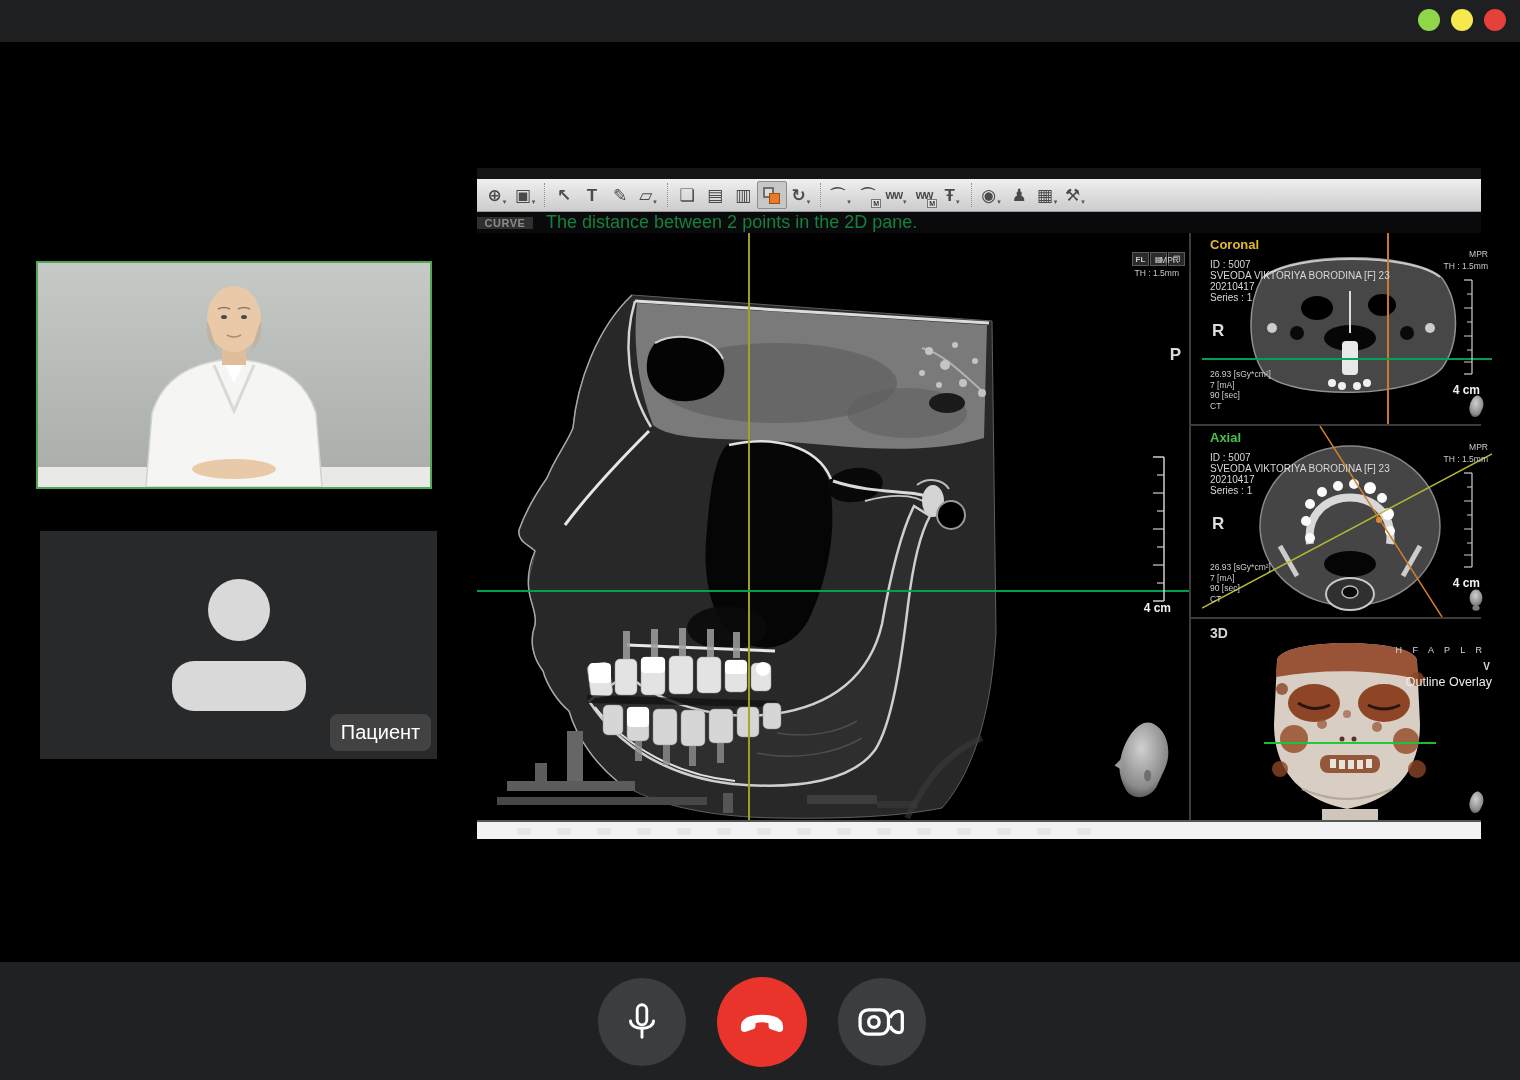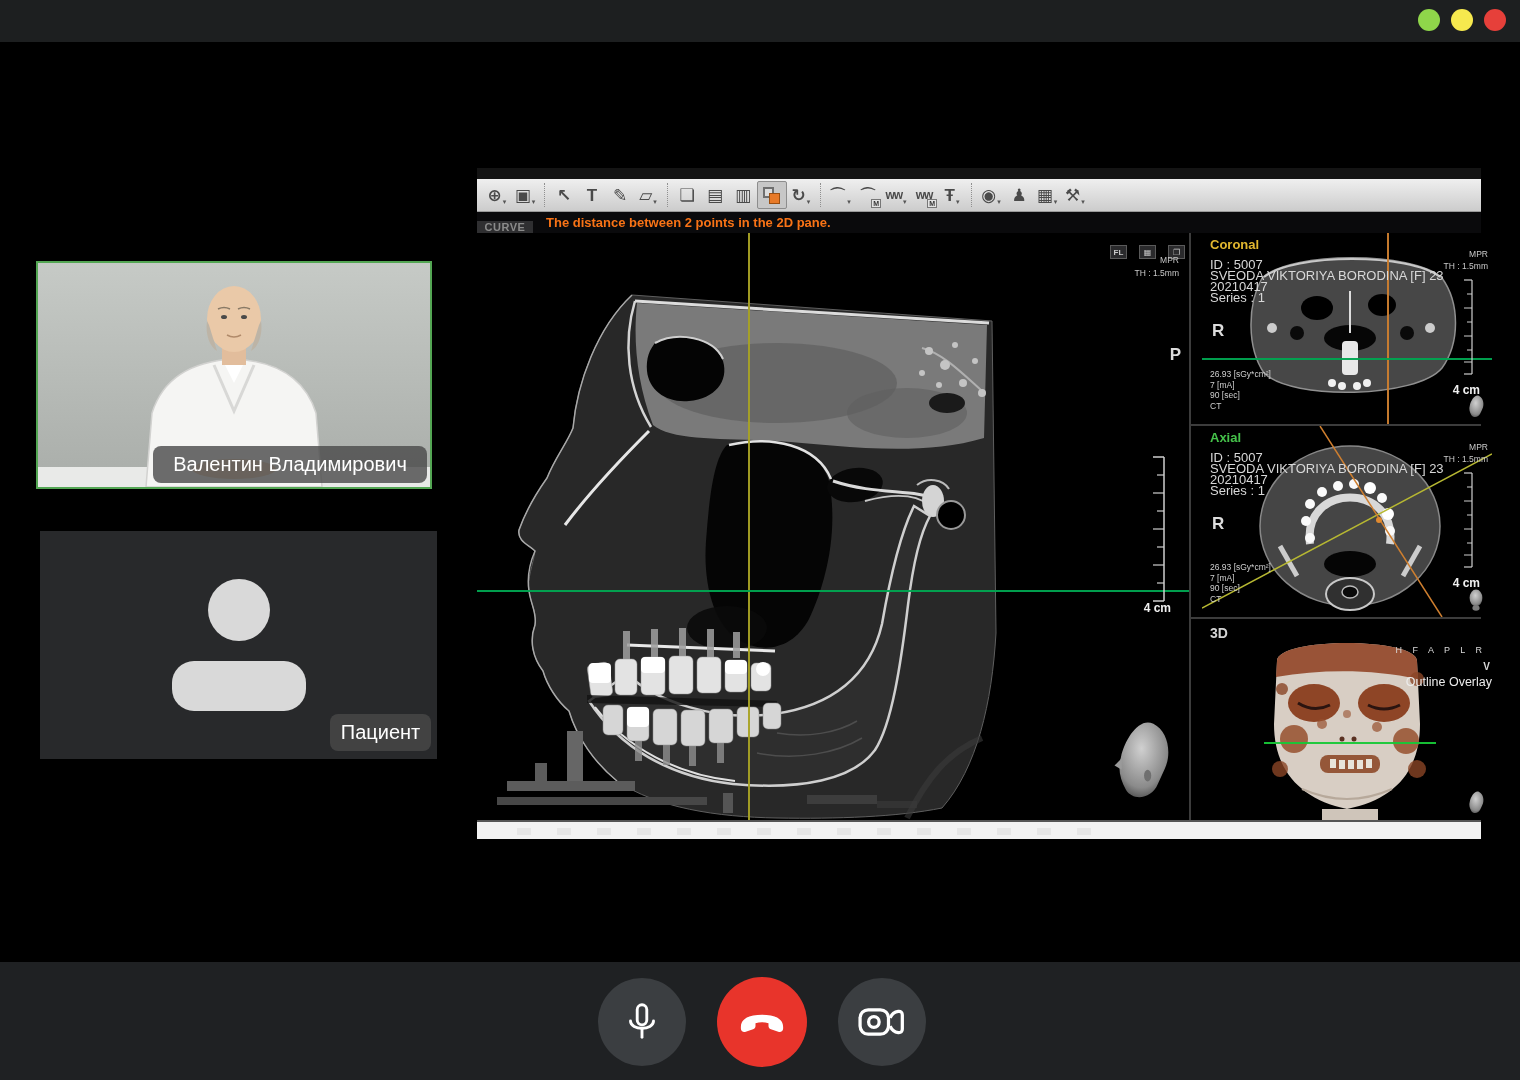--- a/index.html
+++ b/index.html
@@ -36,50 +36,50 @@
   .tb-btn{position:relative;height:28px;min-width:28px;display:flex;align-items:center;justify-content:center;color:#4a4a4a;font-size:17px;line-height:1;padding:0 2px;cursor:pointer}
   .tb-btn .glyph{font-weight:bold}
   .tb-btn.small .glyph{font-size:12px;letter-spacing:-1px}
   .tb-btn.active{background:#c7c7c7;border:1px solid #8d8d8d;border-radius:2px}
   .tb-btn .caret{font-size:7px;color:#555;margin-left:1px;align-self:flex-end;padding-bottom:4px}
   .tb-btn .badge{position:absolute;right:1px;bottom:1px;font-size:7px;font-weight:bold;color:#333;background:#e3e3e3;border:1px solid #777;line-height:7px;padding:0 1px}
   .tb-sep{width:1px;height:24px;border-left:1px dotted #909090;margin:0 5px}
   .ov-back{position:absolute;left:5px;top:5px;width:11px;height:11px;border:2px solid #6f6f6f;background:#dcdcdc}
   .ov-front{position:absolute;left:11px;top:11px;width:11px;height:11px;background:#e87a28;border:1px solid #9a4f12}
 
-  .statusrow{left:0;top:44px;width:1004px;height:21px;background:#0a0a0c;display:flex;align-items:flex-end}
+  .statusrow{left:0;top:44px;width:1004px;height:21px;background:#0a0a0c;display:flex;align-items:center}
   .curve-tab{width:56px;background:#2f2f31;color:#8b8b8b;font-size:11px;font-weight:bold;display:flex;align-items:center;justify-content:center;letter-spacing:.5px;cursor:pointer}
   .status-sep{width:1px;border-left:1px dotted #555;margin:3px 6px}
-  .status-msg{color:#f97316;font-size:13px;font-weight:bold;line-height:21px}
+  .status-msg{color:#15803d;font-size:18px;font-weight:normal;line-height:21px}
 
   .content{left:0;top:65px;width:1004px;height:587px}
   .main-pane{left:0;top:0;width:712px;height:587px;overflow:hidden;background:#000}
   .div-v{left:712px;top:0;width:2px;height:587px;background:#3c3c3c}
   .right-col{left:714px;top:0;width:290px;height:587px}
   .panel{position:absolute;left:11px;width:290px;overflow:hidden;background:#404040}
   .panel.coronal{top:0;height:191px}
   .panel.axial{top:193px;height:191px}
   .panel.volume{top:386px;height:201px}
   .div-h1{left:0;top:191px;width:290px;height:2px;background:#3c3c3c}
   .div-h2{left:0;top:384px;width:290px;height:2px;background:#3c3c3c}
 
   .share-bottomstrip{left:0;top:652px;width:1004px;height:19px;background:#f2f2f2;border-top:2px solid #555}
   .share-bottomstrip .smudge{position:absolute;left:40px;top:6px;width:600px;height:7px;background:repeating-linear-gradient(90deg,rgba(0,0,0,.05) 0 14px,transparent 14px 40px)}
 
   
   .pane-title{position:absolute;font-size:13px;font-weight:bold}
-  .info-block{position:absolute;color:#d8d8d8;font-size:13px;line-height:11px;white-space:nowrap}
+  .info-block{position:absolute;color:#d8d8d8;font-size:10px;line-height:11px;white-space:nowrap}
   .dose-block{position:absolute;color:#cfcfcf;font-size:8.5px;line-height:10.5px;white-space:nowrap}
   .orient-letter{position:absolute;color:#dcdcdc;font-size:17px;font-weight:bold}
   .mpr-text{position:absolute;right:4px;color:#c9c9c9;font-size:8.5px;text-align:right;white-space:nowrap}
   .scale-label{position:absolute;color:#f0f0f0;font-size:12px;font-weight:bold;white-space:nowrap}
   .xhair-v{position:absolute;top:0;width:2px;height:100%;background:#a8a224;opacity:.95}
   .xhair-h{position:absolute;left:0;width:100%;height:2px;background:#00a651;opacity:.95}
   .xhair-v.orange{background:#cf7f2f}
-  .corner-btns{position:absolute;right:4px;top:12px;display:flex;gap:12px}
+  .corner-btns{position:absolute;right:4px;top:19px;display:flex;gap:1px}
   .corner-btn{width:17px;height:14px;background:#2a2a2c;border:1px solid #5a5a5a;color:#c9c9c9;font-size:8px;font-weight:bold;display:flex;align-items:center;justify-content:center;cursor:pointer}
   .vol-letters{position:absolute;right:6px;top:26px;color:#d8d8d8;font-size:9px;font-weight:normal;letter-spacing:4px}
   .vol-v{position:absolute;right:2px;top:42px;color:#d8d8d8;font-size:10px;font-weight:bold}
   .vol-overlay{position:absolute;right:0px;top:56px;color:#ececec;font-size:12.5px;white-space:nowrap}
 </style>
 </head>
 <body>
 
 <div class="abs topbar">
   <div class="abs lights">
@@ -105,21 +105,20 @@
     <rect x="184" y="84" width="24" height="18" fill="#e2bd9c"></rect>
     <ellipse cx="196" cy="56" rx="27" ry="33" fill="#eac9a8"></ellipse>
     <path d="M169,58 C167,72 172,84 179,88 L171,62 Z" fill="#bdb4a6"></path>
     <path d="M223,58 C225,72 220,84 213,88 L221,62 Z" fill="#bdb4a6"></path>
     <ellipse cx="186" cy="54" rx="3" ry="2" fill="#4a4a4a"></ellipse>
     <ellipse cx="206" cy="54" rx="3" ry="2" fill="#4a4a4a"></ellipse>
     <path d="M180,46 q6,-3 12,0 M200,46 q6,-3 12,0" stroke="#8a7a66" stroke-width="1.5" fill="none"></path>
     <path d="M189,72 q7,4 14,0" stroke="#b08a6a" stroke-width="1.5" fill="none"></path>
     <ellipse cx="196" cy="206" rx="42" ry="10" fill="#e8c9a8"></ellipse>
   </svg>
-  <div class="name-chip chip-doctor">Валентин Владимирович</div>
 </div>
 
 <div class="abs tile-patient">
   <div class="abs avatar-head"></div>
   <div class="abs avatar-body"></div>
   <div class="name-chip chip-patient">Пациент</div>
 </div>
 
 <div class="abs share">
   <div class="abs share-topstrip"></div>

